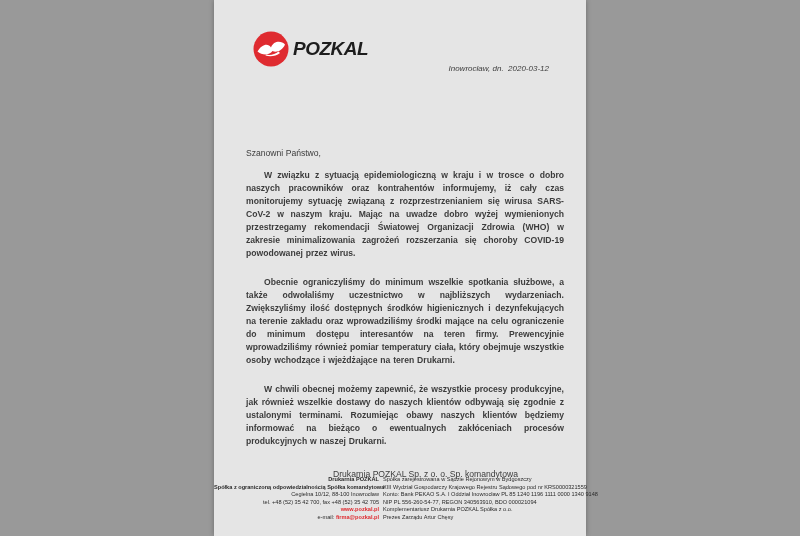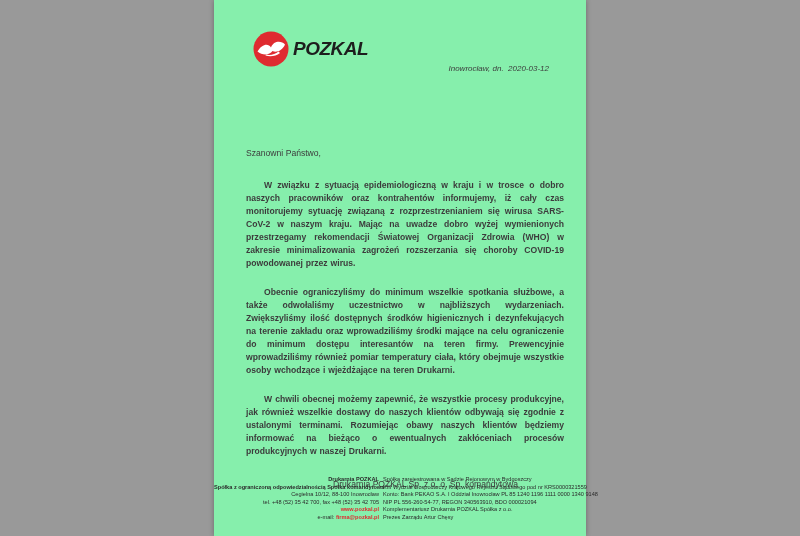--- a/index.html
+++ b/index.html
@@ -6,21 +6,21 @@
   html, body {
     width: 800px; height: 536px;
     background: #999999;
     font-family: "Liberation Sans", "DejaVu Sans", sans-serif;
     overflow: hidden;
   }
   .paper {
     position: relative;
     width: 372px; height: 536px;
     margin: 0 auto;
-    background: #86efac;
+    background: #e5e5e5;
     box-shadow: 0 0 5px rgba(0,0,0,0.30);
     color: #3c3c3c;
     padding-left: 8px;
   }
   
   .letterhead { position: absolute; top: 0; left: 0; right: 0; }
   .logo { position: absolute; top: 31px; left: 39px; display: flex; align-items: center; }
   .logo-mark { width: 36px; height: 36px; display: inline-block; }
   .logo-text {
     font-style: italic; font-weight: 800; font-size: 19px;
@@ -36,21 +36,21 @@
     position: absolute; top: 113px; left: 0; right: 0;
     text-align: center; font-weight: bold; font-size: 8.5px;
     letter-spacing: 0.4px; color: #333333;
   }
   
   .content {
     position: absolute; top: 147px; left: 0; right: 0;
     padding: 0 22px 0 32px;
     font-size: 8.6px; line-height: 13px; color: #3c3c3c;
   }
-  .salutation { margin-bottom: 19px; }
+  .salutation { margin-bottom: 9px; }
   .para {
     text-align: justify;
     text-indent: 18px;
     margin-bottom: 16px;
     word-spacing: 0.5px;
     font-weight: bold;
   }
   .signature {
     margin-top: 20px;
     text-align: right;

